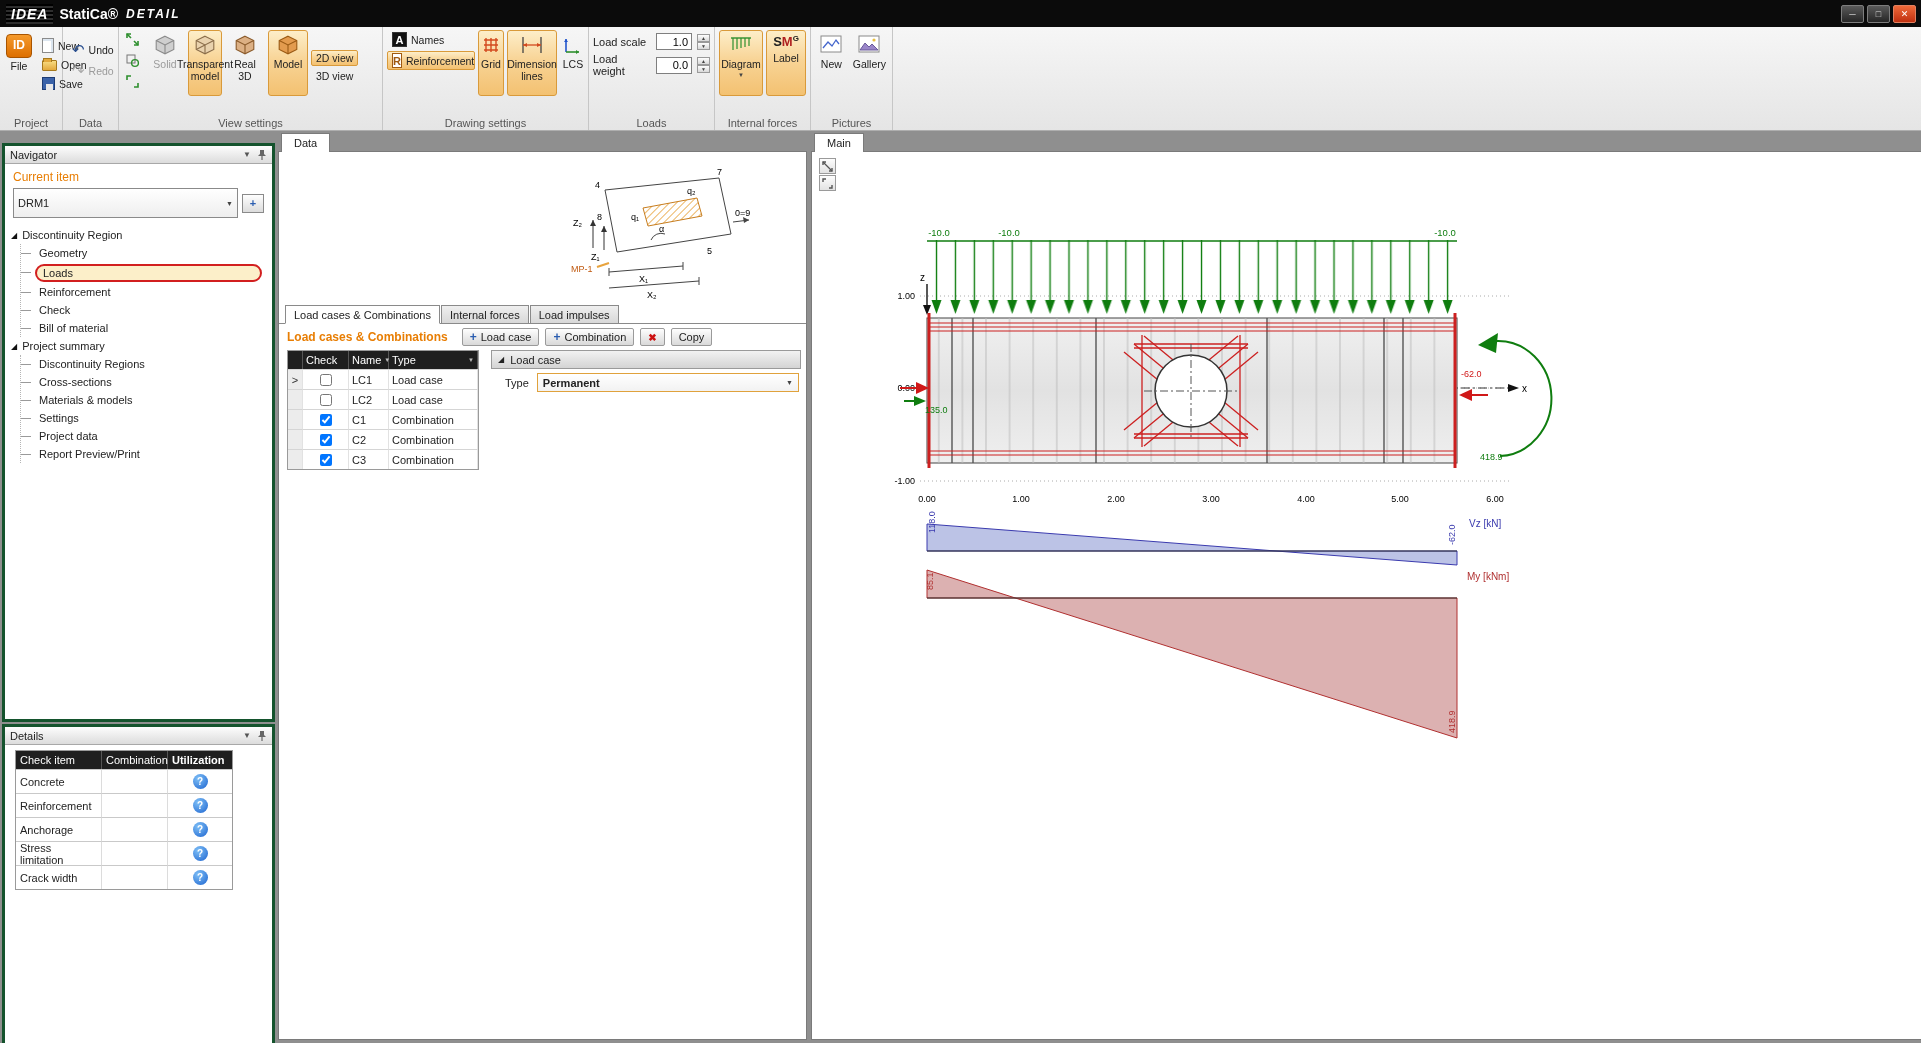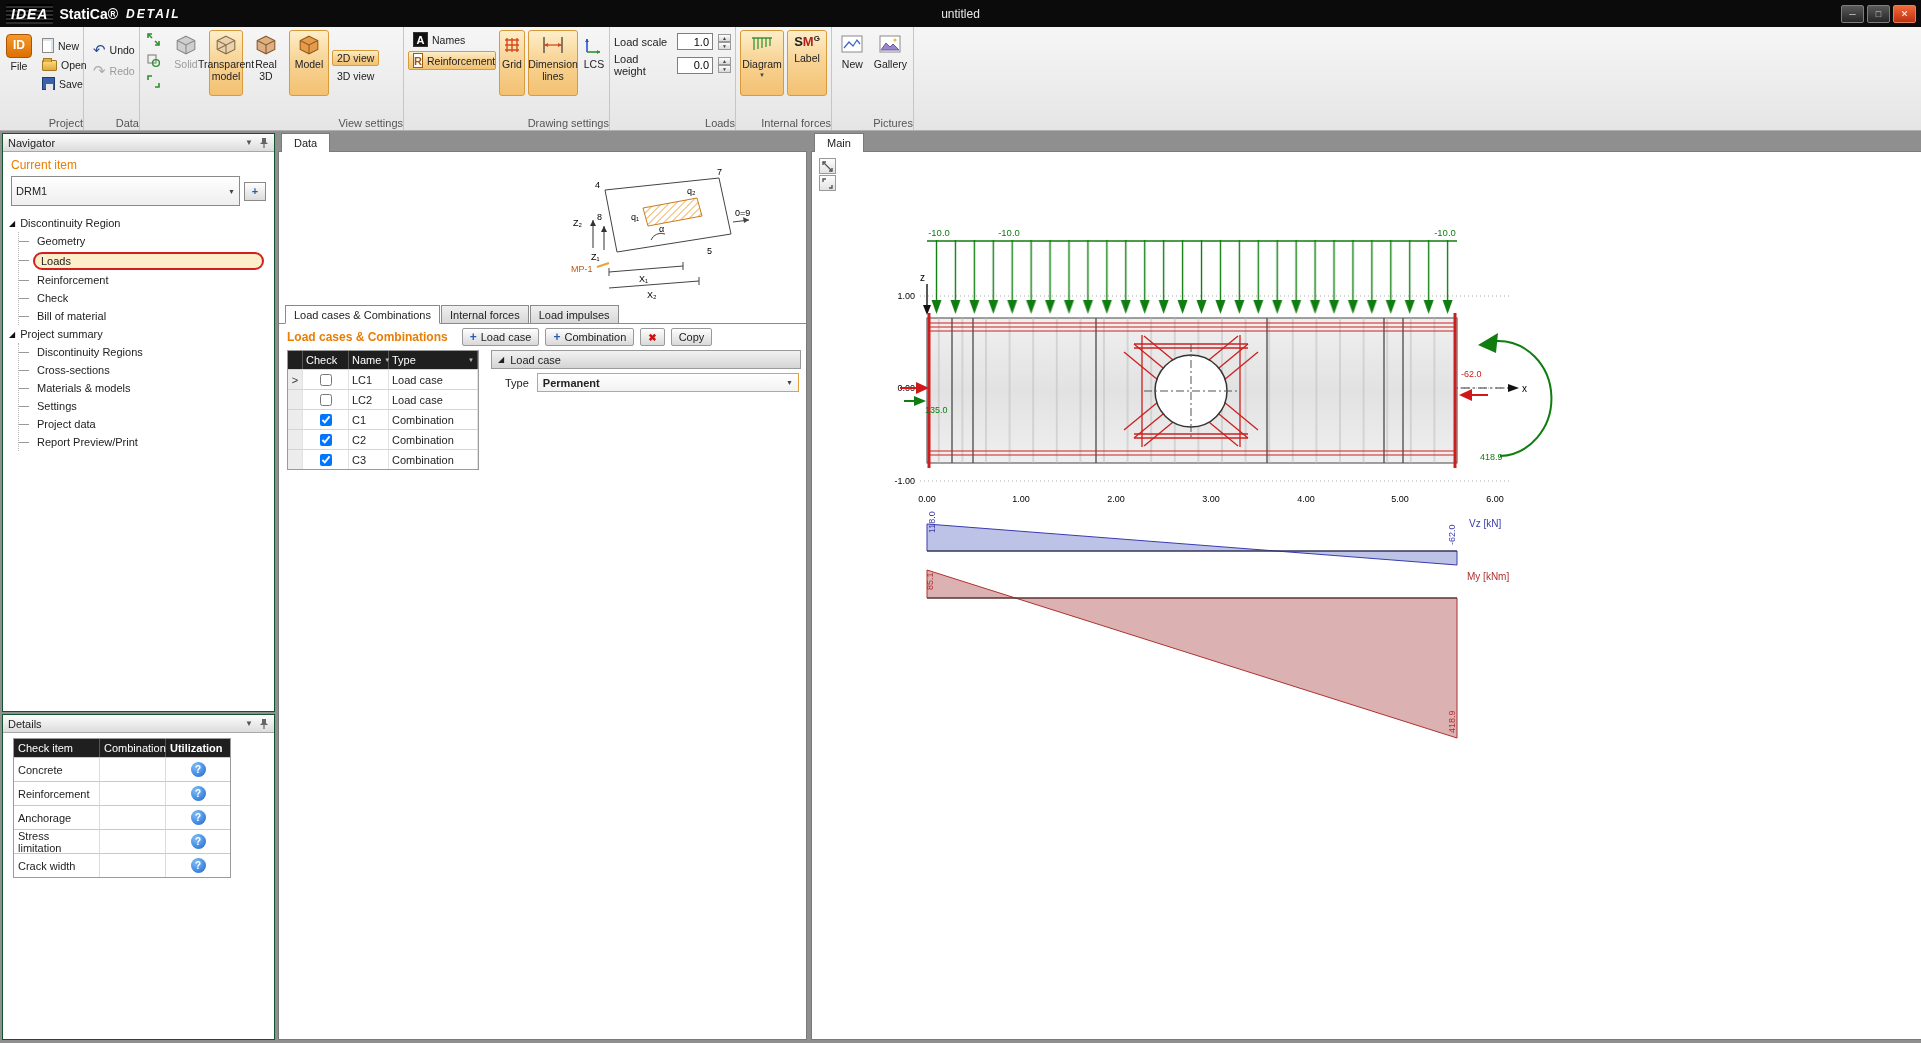--- a/index.html
+++ b/index.html
@@ -13,42 +13,42 @@
   .logo-statica { font-weight:bold; font-size:14px; }
   .logo-detail { font-style:italic; font-weight:bold; font-size:12px; letter-spacing:2px; margin-left:2px; }
   .win-title { position:absolute; left:0; right:0; text-align:center; font-size:12px; color:#e8e8e8; pointer-events:none; }
   .winbtns { margin-left:auto; display:flex; gap:3px; padding-right:5px; }
   .winbtn { width:23px; height:18px; display:flex; align-items:center; justify-content:center; font-size:9px; color:#ddd; background:linear-gradient(#5a5a5a,#262626); border:1px solid #7d7d7d; border-radius:2px; cursor:pointer; }
   .winbtn.close { background:linear-gradient(#ef6a3a,#c03010); border-color:#e08060; color:#fff; }
 
   
   .ribbon { position:absolute; left:0; top:27px; width:100%; height:104px; background:linear-gradient(#f6f6f6,#e5e5e5); border-bottom:1px solid #aeaeae; display:flex; }
   .rgroup { position:relative; height:100%; border-right:1px solid #c6c6c6; padding:3px 4px 16px 4px; display:flex; align-items:flex-start; gap:3px; }
-  .rgroup-label { position:absolute; left:0; right:0; bottom:1px; text-align:right; font-size:11px; color:#555; }
+  .rgroup-label { position:absolute; left:0; right:0; bottom:1px; text-align:center; font-size:11px; color:#555; }
   .bigbtn { width:48px; min-height:66px; display:flex; flex-direction:column; align-items:center; gap:2px; padding:3px 1px; font-size:10.5px; text-align:center; border:1px solid transparent; border-radius:3px; line-height:1.15; cursor:pointer; }
   .bigbtn.active, .smallbtn.active { background:linear-gradient(#fdeec9,#f8d496 45%,#f3c171); border-color:#d99a3a; }
   .smallbtn { display:flex; align-items:center; gap:4px; padding:1px 4px; border:1px solid transparent; border-radius:2px; font-size:10.5px; white-space:nowrap; cursor:pointer; }
   .vcol { display:flex; flex-direction:column; gap:2px; }
   .disabled { color:#9b9b9b; }
   .id-icon { width:26px; height:24px; background:linear-gradient(#f59a2c,#dd6f00); border:1px solid #a85400; border-radius:4px; color:#fff; font-weight:bold; font-size:12px; display:flex; align-items:center; justify-content:center; }
   .icon-page { width:12px; height:15px; background:#fff; border:1px solid #8b8b8b; box-shadow:inset -2px 2px 0 #dce6f0; }
   .icon-folder { width:15px; height:11px; background:linear-gradient(#f8dc82,#e3a93c); border:1px solid #a5791d; border-radius:1px; position:relative; }
   .icon-folder::before { content:""; position:absolute; left:0; top:-3px; width:7px; height:3px; background:#e3a93c; border:1px solid #a5791d; border-bottom:none; }
   .icon-save { width:13px; height:13px; background:#3a62a8; border:1px solid #1d3c74; position:relative; }
   .icon-save::before { content:""; position:absolute; left:3px; top:6px; width:7px; height:6px; background:#e8e8e8; }
   .uicon { font-size:15px; line-height:1; }
   .spinrow { display:flex; align-items:center; gap:5px; margin-top:3px; }
   .spinrow .lab { width:60px; }
   .spininput { width:36px; height:17px; border:1px solid #7f7f7f; background:#fff; font-size:11px; text-align:right; padding-right:3px; font-family:inherit; }
   .spinner { display:flex; flex-direction:column; }
   .spinner span { width:13px; height:8px; font-size:5px; display:flex; align-items:center; justify-content:center; border:1px solid #9a9a9a; background:linear-gradient(#fefefe,#d8d8d8); color:#444; cursor:pointer; }
   .letter-icon { width:15px; height:15px; border:1px solid #333; background:#fff; font-weight:bold; font-size:11px; display:flex; align-items:center; justify-content:center; }
 
   
-  .panel { position:absolute; background:#fff; border:1px solid #14532d; }
+  .panel { position:absolute; background:#fff; border:3px solid #14532d;margin-top:10px; }
   .panel-header { height:18px; background:linear-gradient(#fdfdfd,#dcdcdc); border-bottom:1px solid #a8a8a8; display:flex; align-items:center; padding:0 5px; font-size:11px; color:#222; }
   .panel-header .sp { margin-left:auto; display:flex; gap:6px; align-items:center; color:#555; font-size:8px; }
   .tabbed { position:absolute; }
   .tab { position:absolute; top:0; left:3px; height:19px; padding:3px 12px 0 12px; background:#fff; border:1px solid #7a7a7a; border-bottom:none; font-size:11px; z-index:2; }
   .tab-content { position:absolute; top:18px; left:0; right:0; bottom:0; background:#fff; border:1px solid #7a7a7a; }
 
   
   .cur-item { color:#e87e04; font-weight:normal; font-size:12px; padding:6px 8px 4px 8px; }
   .dd-row { display:flex; gap:4px; padding:0 8px; align-items:center; }
   .dropdown { flex:1; height:19px; border:1px solid #8a8a8a; background:linear-gradient(#fff,#eee); display:flex; align-items:center; padding:14px 4px; cursor:pointer; }
@@ -103,31 +103,30 @@
 </style>
 </head>
 <body>
 
 <div class="titlebar">
   <div class="logo-wrap">
     <span class="logo-idea">IDEA</span>
     <span class="logo-statica">StatiCa®</span>
     <span class="logo-detail">DETAIL</span>
   </div>
-  <div class="win-title">untitled</div>
   <div class="winbtns">
     <div class="winbtn">─</div>
     <div class="winbtn">□</div>
     <div class="winbtn close">✕</div>
   </div>
 </div>
 
 <div class="ribbon">
 
-  <div class="rgroup" style="width:84px">
+  <div class="rgroup" style="width:63px">
     <div class="bigbtn" style="width:34px">
       <span class="id-icon">ID</span>
       <span>File</span>
     </div>
     <div class="vcol" style="margin-top:6px">
       <div class="smallbtn">
           <span class="icon-page"></span>
           <span>New</span>
         </div>
       <div class="smallbtn">

